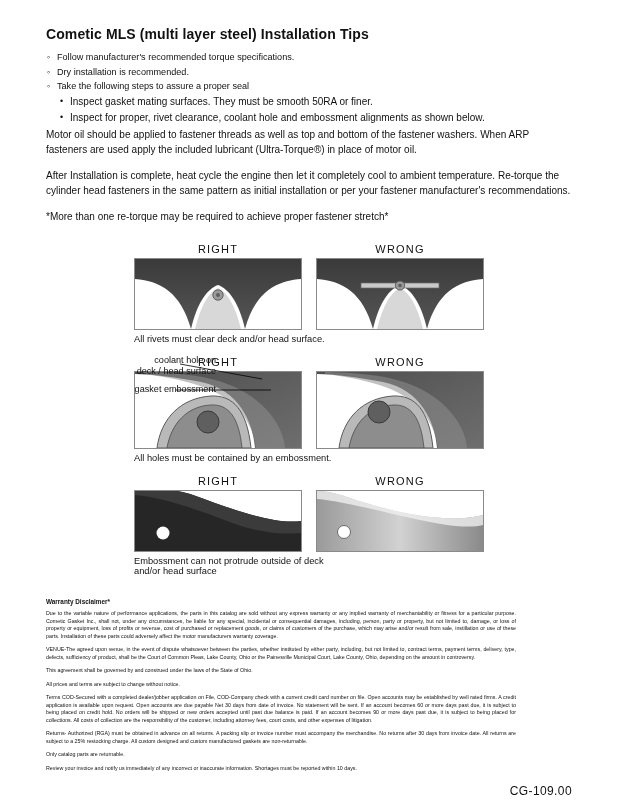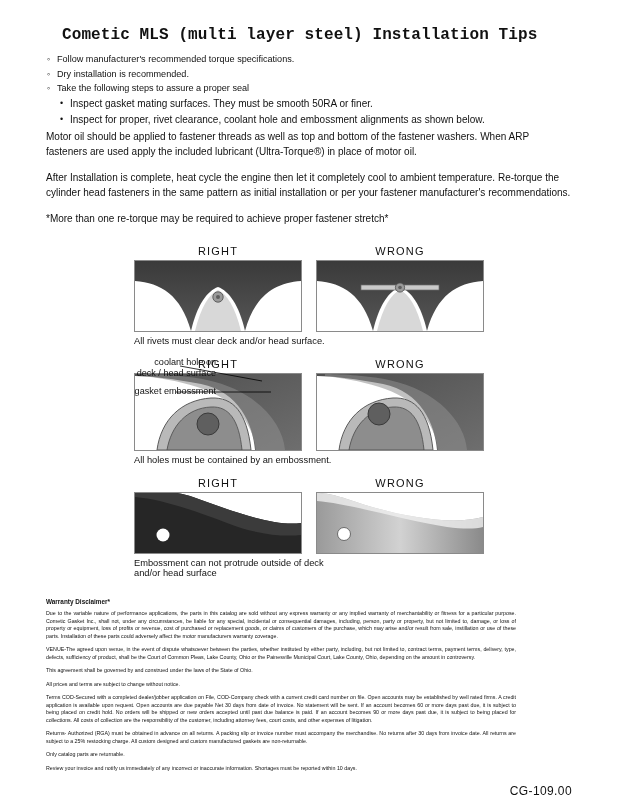--- a/index.html
+++ b/index.html
@@ -14,25 +14,24 @@
     position: relative;
     overflow: hidden;
   }
   .page {
     position: absolute;
     left: 0; top: 0;
     width: 618px; height: 800px;
     padding: 26px 46px 0 46px;
   }
   h1.title {
-    font-size: 16px;
+    font-size: 14px;
     font-weight: bold;
-    margin: 0 0 8px 16px;
+    margin: 0 0 8px 0;
     letter-spacing: 0.1px;
-    font-family: Liberation Mono, monospace;
   }
   ul.bullets {
     list-style: none;
     margin: 0;
     padding: 0;
   }
   ul.bullets > li {
     font-size: 9.1px;
     line-height: 1.62;
     padding-left: 11px;

